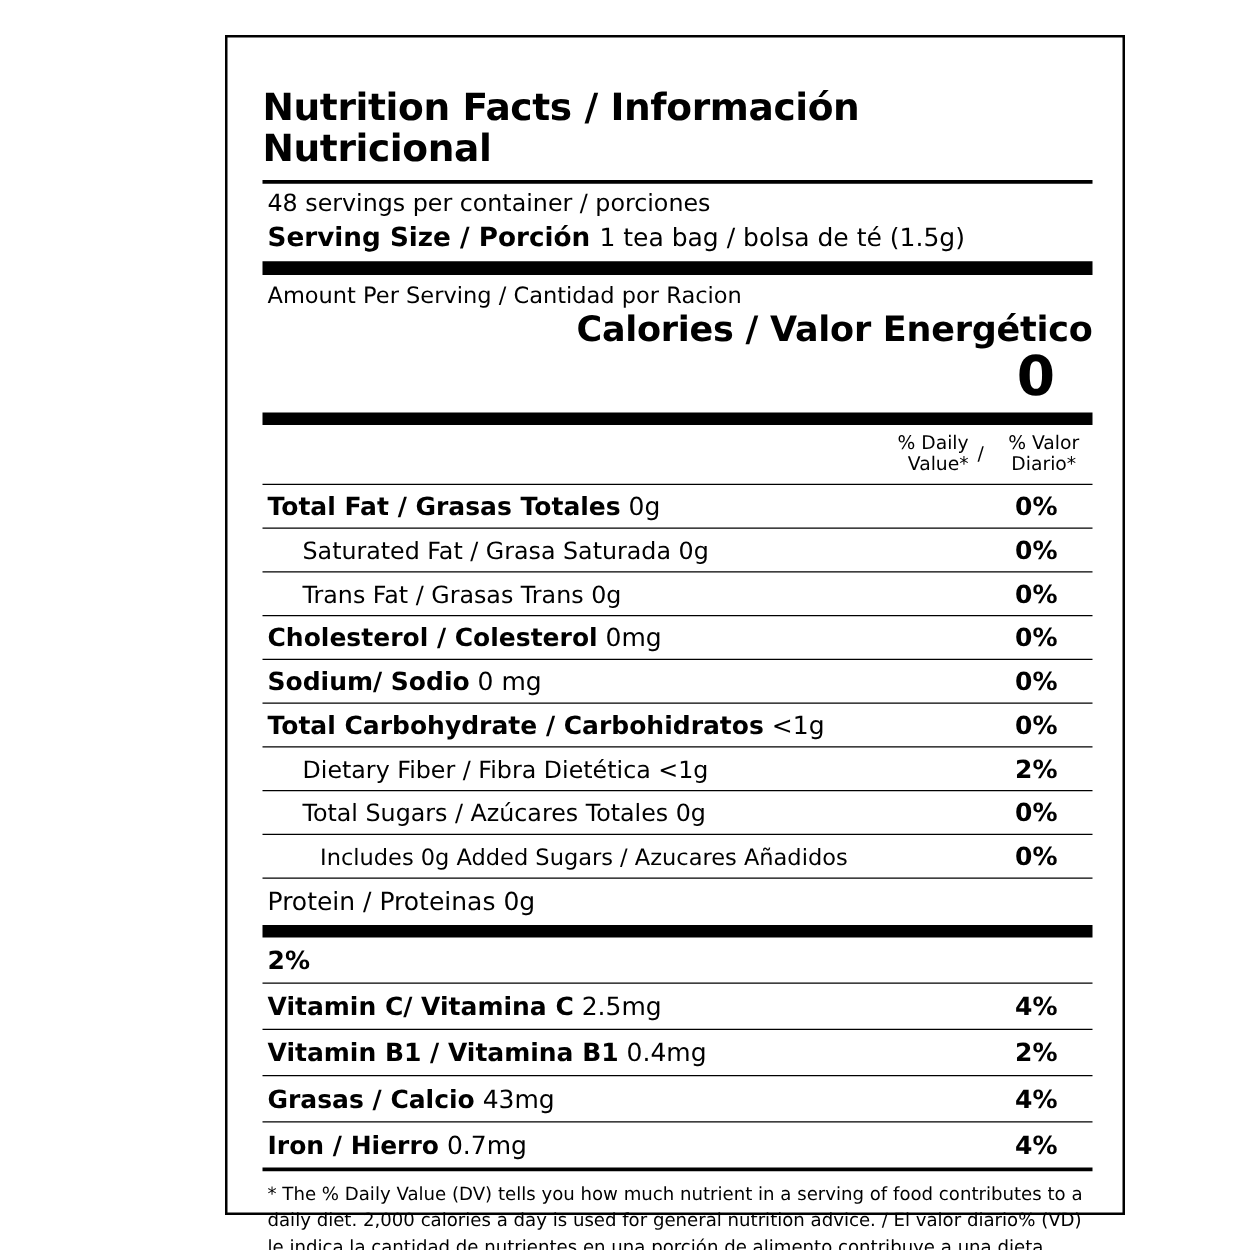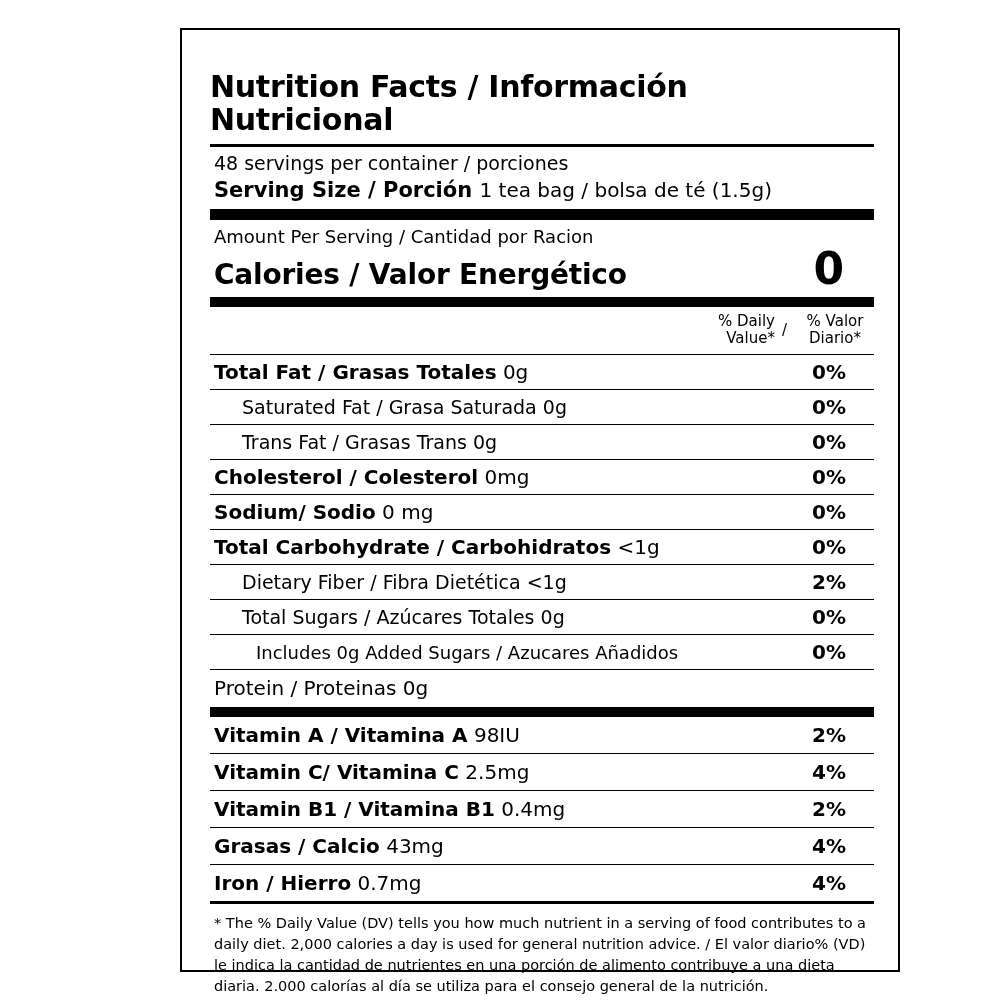--- a/index.html
+++ b/index.html
@@ -67,20 +67,21 @@
   
   .amount-per {
     font-size: 18px;
     padding: 6px 0 0 4px;
   }
   .cal-row {
     display: flex;
     align-items: flex-end;
     justify-content: space-between;
     padding: 0 0 6px 4px;
+    flex-direction: column;
   }
   .cal-label {
     font-size: 28px;
     font-weight: bold;
     letter-spacing: -0.2px;
   }
   .cal-value {
     font-size: 44px;
     font-weight: bold;
     line-height: 1;
@@ -256,24 +257,20 @@
       </span>
       <span class="pct">0%</span>
     </div>
     <div class="rule-hair"></div>
 
     <div class="protein-row">Protein / Proteinas  0g</div>
 
     <div class="rule-thick2"></div>
 
     <div class="vit-row">
-      <span>
-        <span class="name">Vitamin A / Vitamina A</span>
-        <span class="val">98IU</span>
-      </span>
       <span class="pct">2%</span>
     </div>
     <div class="rule-hair"></div>
 
     <div class="vit-row">
       <span>
         <span class="name">Vitamin C/ Vitamina C</span>
         <span class="val">2.5mg</span>
       </span>
       <span class="pct">4%</span>

